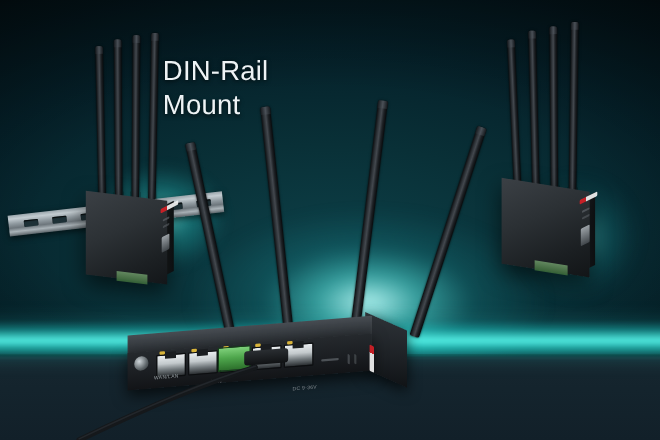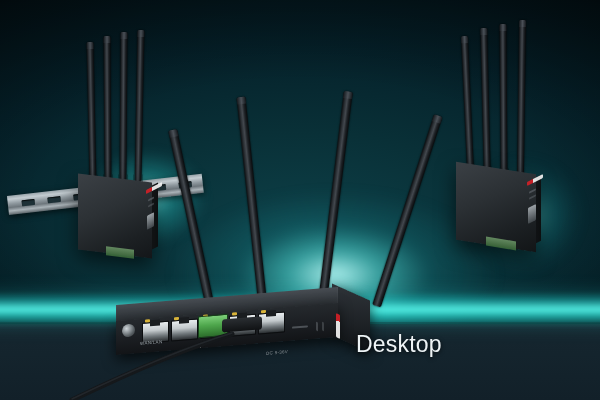--- a/index.html
+++ b/index.html
@@ -260,20 +260,22 @@
   </div>
 
   <div id="din-edge"></div>
   <div id="din-body"></div>
   <div id="din-foot"></div>
   <div class="brand-badge" style="left:146px;top:186px;width:16px;height:4px;transform:skewY(-27deg);"></div>
   <div class="led" style="left:148px;top:198px;width:6px;height:2px;transform:skewY(-27deg);opacity:.7"></div>
   <div class="led" style="left:148px;top:204px;width:6px;height:2px;transform:skewY(-27deg);opacity:.55"></div>
   <div class="led" style="left:147px;top:214px;width:7px;height:14px;transform:skewY(-27deg);background:linear-gradient(180deg,#b9c0c5,#4a5055);opacity:.8"></div>
 
+  <div class="label" id="label-din">DIN-Rail
+Mount</div>
 
   <div class="ant" style="left:464px;top:36px;width:7px;height:136px;transform:rotate(-2.6deg);">
     <span class="ant-tip"></span>
     <span class="ant-hinge"></span>
   </div>
   <div class="ant" style="left:482px;top:28px;width:7px;height:146px;transform:rotate(-1.4deg);">
     <span class="ant-tip"></span>
     <span class="ant-hinge"></span>
   </div>
   <div class="ant" style="left:500px;top:24px;width:7px;height:152px;transform:rotate(-0.4deg);">
@@ -345,15 +347,14 @@
   <div class="led" style="left:316px;top:322px;width:2px;height:9px;transform:skewY(24deg);opacity:.6"></div>
   <div class="led" style="left:322px;top:322px;width:2px;height:9px;transform:skewY(24deg);opacity:.5"></div>
 
   <div id="power-cable">
     <svg width="200" height="74" viewBox="0 0 200 74">
       <path d="M196,4 C150,18 90,44 36,70" stroke="#15181b" stroke-width="5" fill="none" stroke-linecap="round"></path>
       <path d="M196,3 C150,17 90,43 36,69" stroke="#2e3338" stroke-width="1.4" fill="none" stroke-linecap="round" opacity=".55"></path>
     </svg>
   </div>
 
-  <div class="label" id="label-desk">Desktop</div>
 
 </div>
 
 </body></html>

